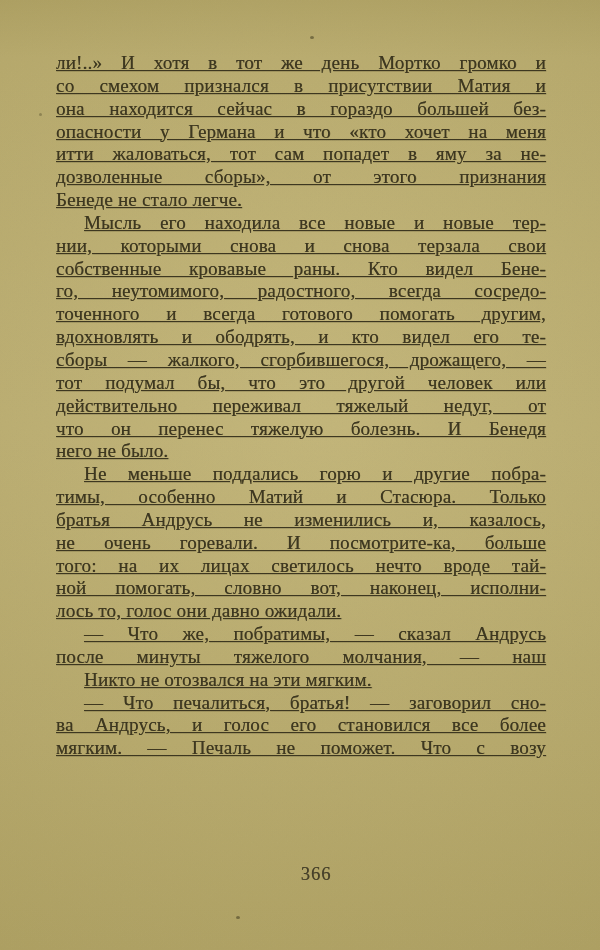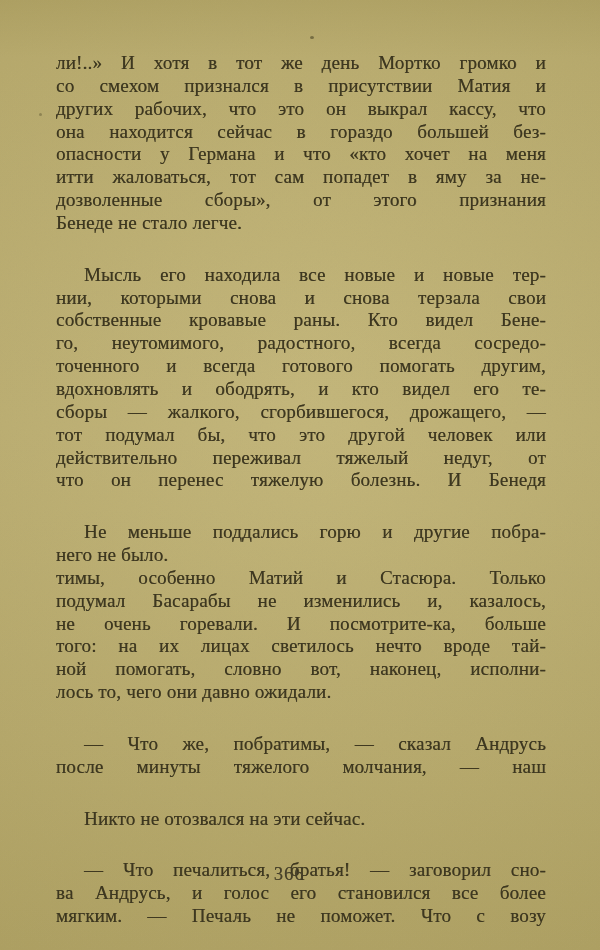--- a/index.html
+++ b/index.html
@@ -13,25 +13,25 @@
       radial-gradient(ellipse 130% 90% at 52% 42%, rgba(255,248,215,0.10), rgba(70,60,20,0.10) 95%),
       linear-gradient(180deg,#b2a464 0%,#bbad6e 6%,#bdaf71 45%,#b9ab6c 78%,#b5a767 100%);
   }
   .noise{position:absolute;inset:0;pointer-events:none;}
   .textblock{
     position:absolute;left:56px;top:52px;width:490px;
     font-size:19px;line-height:22.85px;color:#3d3720;
     letter-spacing:0.2px;
     text-shadow:0.3px 0.3px 0.5px rgba(58,52,28,0.65);
   }
-  .ln{display:block;height:22.85px;text-align:left;}
+  .ln{display:block;height:22.85px;text-align:left;text-decoration:underline;}
   .jl{text-align:justify;text-align-last:justify;}
-  .ind{text-indent:28px;margin-top:29px;}
+  .ind{text-indent:28px;}
   .pagenum{
-    position:absolute;left:44px;top:864px;width:490px;
+    position:absolute;left:71px;top:864px;width:490px;
     text-align:center;font-size:18.5px;color:#46402a;
     letter-spacing:1px;
     text-shadow:0.3px 0.3px 0.5px rgba(58,52,28,0.6);
   }
   .speck{position:absolute;border-radius:50%;background:rgba(66,60,32,0.55);}
   .speck.s1{left:310px;top:36px;width:4px;height:3px;}
   .speck.s2{left:236px;top:916px;width:4px;height:3px;}
   .speck.s3{left:39px;top:113px;width:3px;height:3px;background:rgba(66,60,32,0.35);}
 </style>
 </head>
@@ -47,46 +47,45 @@
     <rect width="600" height="950" filter="url(#grain)" opacity="0.07"></rect>
   </svg>
 
   <div class="speck s1"></div>
   <div class="speck s2"></div>
   <div class="speck s3"></div>
 
   <div class="textblock">
     <span class="ln jl">ли!..» И хотя в тот же день Мортко громко и</span>
     <span class="ln jl">со смехом признался в присутствии Матия и</span>
-    <span class="ln jl">других рабочих, что это он выкрал кассу, что</span>
     <span class="ln jl">она находится сейчас в гораздо большей без-</span>
     <span class="ln jl">опасности у Германа и что «кто хочет на меня</span>
     <span class="ln jl">итти жаловаться, тот сам попадет в яму за не-</span>
     <span class="ln jl">дозволенные сборы», от этого признания</span>
     <span class="ln">Бенеде не стало легче.</span>
     <span class="ln jl ind">Мысль его находила все новые и новые тер-</span>
     <span class="ln jl">нии, которыми снова и снова терзала свои</span>
     <span class="ln jl">собственные кровавые раны. Кто видел Бене-</span>
     <span class="ln jl">го, неутомимого, радостного, всегда сосредо-</span>
     <span class="ln jl">точенного и всегда готового помогать другим,</span>
     <span class="ln jl">вдохновлять и ободрять, и кто видел его те-</span>
     <span class="ln jl">сборы — жалкого, сгорбившегося, дрожащего, —</span>
     <span class="ln jl">тот подумал бы, что это другой человек или</span>
     <span class="ln jl">действительно переживал тяжелый недуг, от</span>
     <span class="ln jl">что он перенес тяжелую болезнь. И Бенедя</span>
+    <span class="ln">него не было.</span>
     <span class="ln jl ind">Не меньше поддались горю и другие побра-</span>
-    <span class="ln">него не было.</span>
     <span class="ln jl">тимы, особенно Матий и Стасюра. Только</span>
-    <span class="ln jl">подумал Басарабы не изменились и, казалось,</span>
+    <span class="ln jl">братья Андрусь не изменились и, казалось,</span>
     <span class="ln jl">не очень горевали. И посмотрите-ка, больше</span>
     <span class="ln jl">того: на их лицах светилось нечто вроде тай-</span>
     <span class="ln jl">ной помогать, словно вот, наконец, исполни-</span>
-    <span class="ln">лось то, чего они давно ожидали.</span>
+    <span class="ln">лось то, голос они давно ожидали.</span>
     <span class="ln jl ind">— Что же, побратимы, — сказал Андрусь</span>
     <span class="ln jl">после минуты тяжелого молчания, — наш</span>
-    <span class="ln ind">Никто не отозвался на эти сейчас.</span>
+    <span class="ln ind">Никто не отозвался на эти мягким.</span>
     <span class="ln jl ind">— Что печалиться, братья! — заговорил сно-</span>
     <span class="ln jl">ва Андрусь, и голос его становился все более</span>
     <span class="ln jl">мягким. — Печаль не поможет. Что с возу</span>
   </div>
 
   <div class="pagenum">366</div>
 </div>
 
 </body></html>

